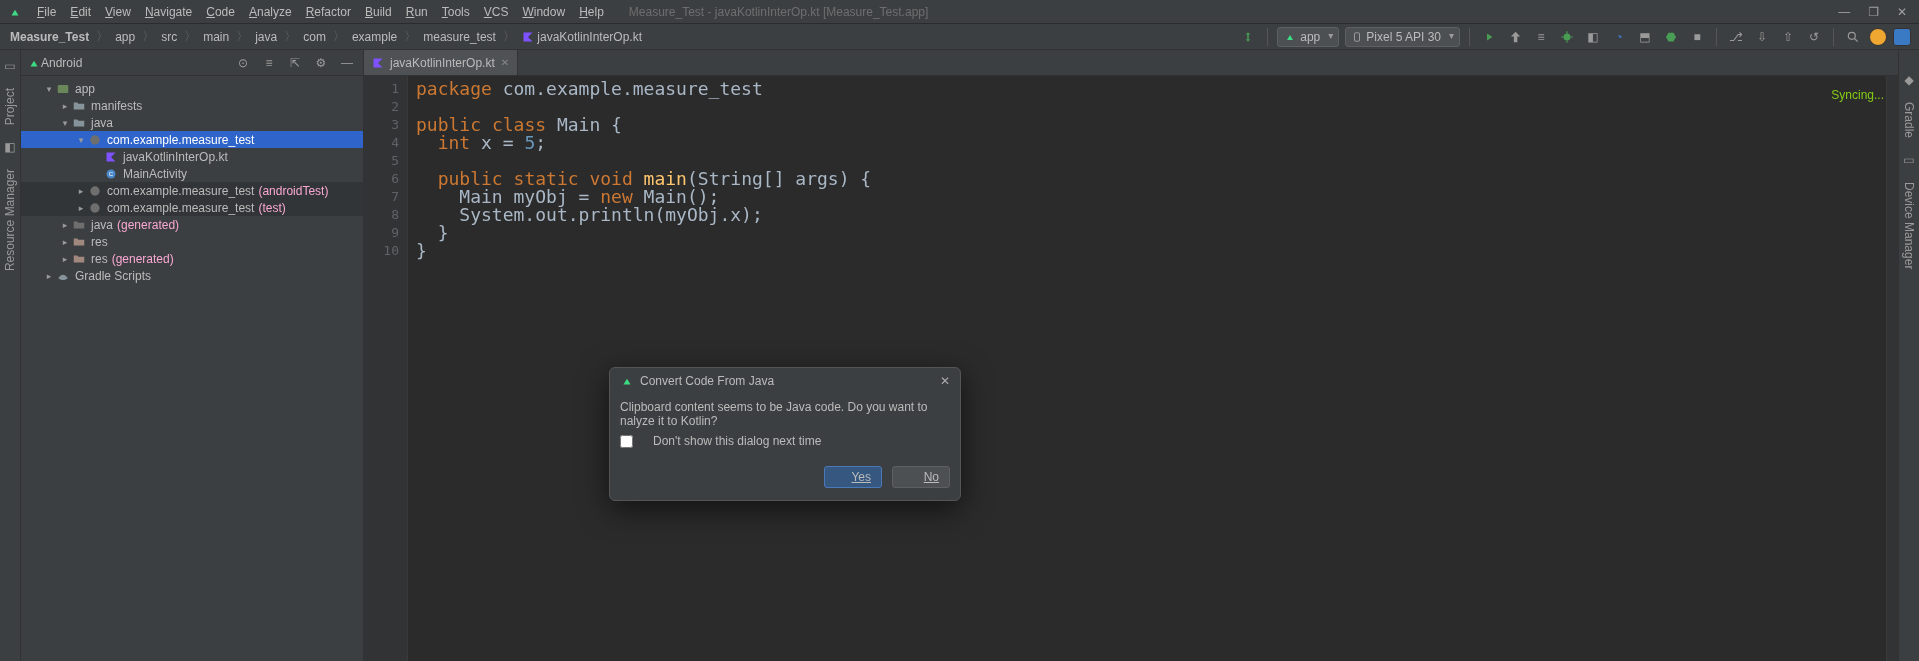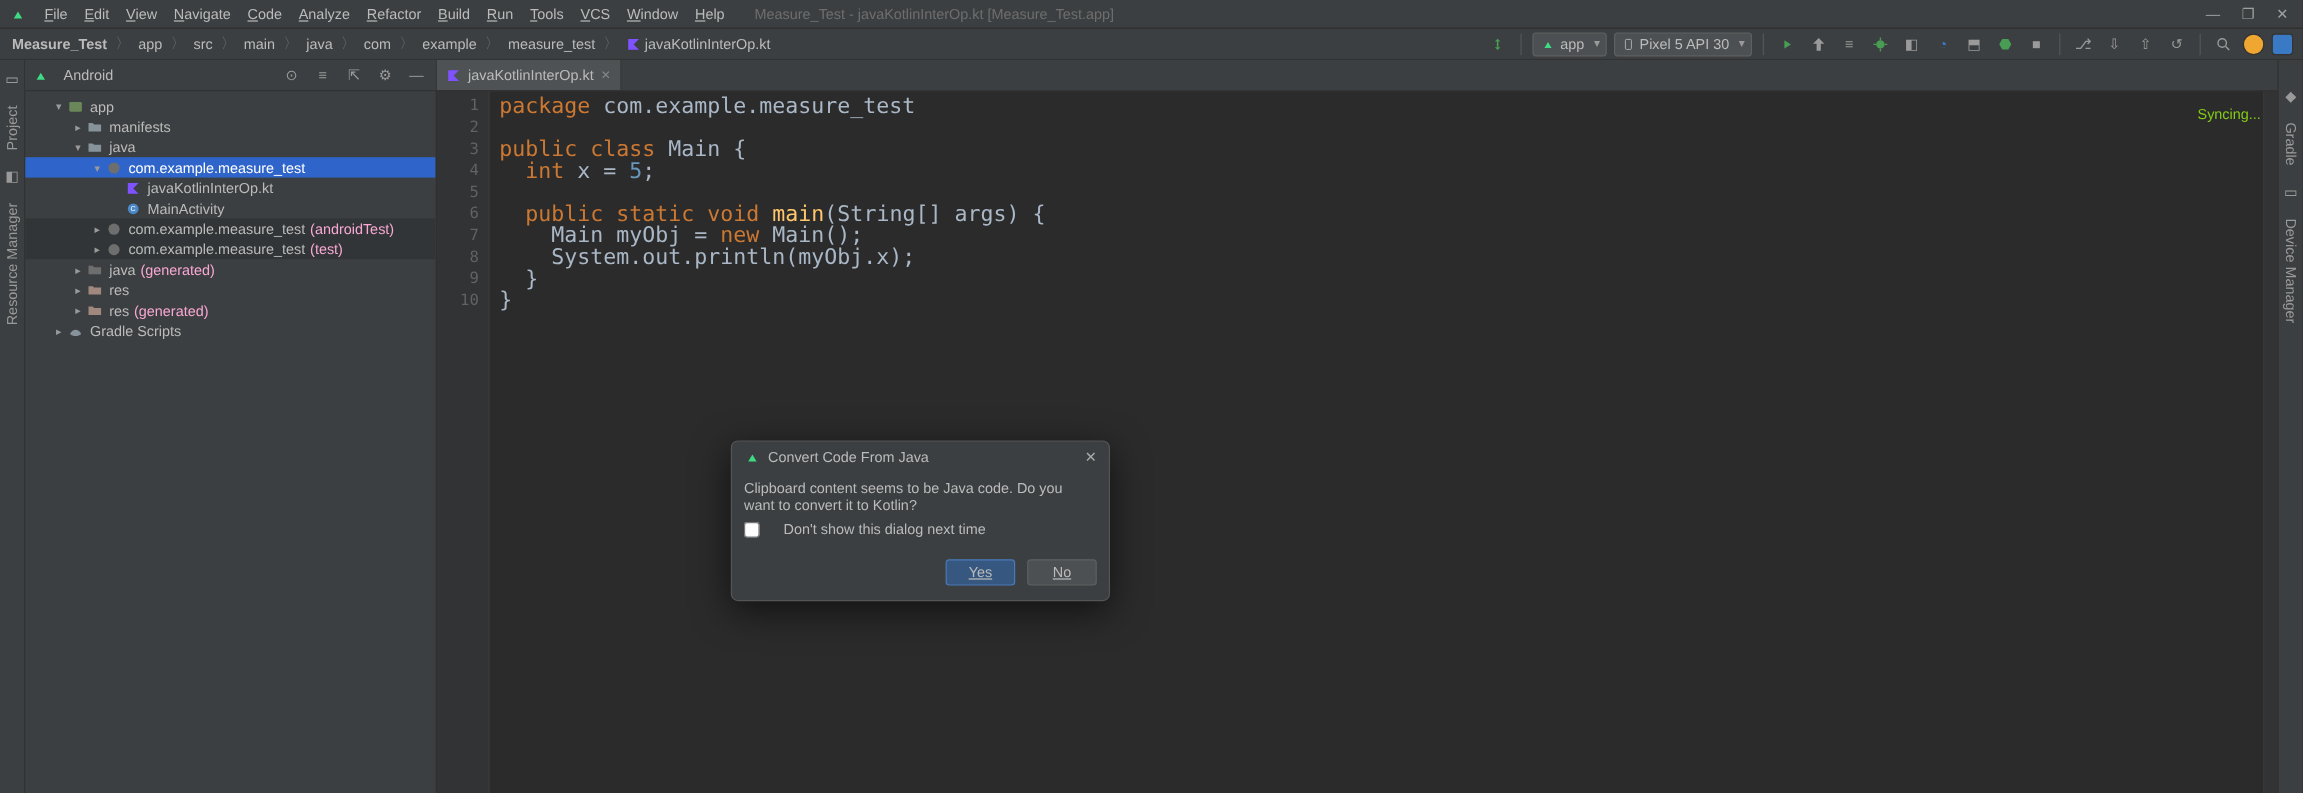--- a/index.html
+++ b/index.html
@@ -138,21 +138,21 @@
   .sidebar-header {
     height: 26px;
     background: #3c3f41;
     border-bottom: 1px solid #323232;
     display: flex;
     align-items: center;
     padding: 0 6px;
   }
   .sidebar-header .title {
     flex: 1;
-    display:flex; align-items:center; gap:12px;
+    display:flex; align-items:center; gap:0;
   }
   .sidebar-header .tool-icons { display:flex; gap:6px; }
   .tree {
     flex: 1;
     overflow: auto;
     padding-top: 4px;
   }
   .tree-row {
     height: 17px;
     display: flex;
@@ -237,21 +237,21 @@
   .sync-badge {
     position:absolute; right:14px; top:12px;
     color:#84cc16;
   }
 
   
   .dialog-backdrop {
     position: absolute;
     left: 609px;
     top: 367px;
-    width: 316px;
+    width: 352px;
     background: #3c3f41;
     border: 1px solid #555;
     border-radius: 6px;
     box-shadow: 0 8px 30px rgba(0,0,0,0.6);
     color: #bbbbbb;
   }
   .dialog-title {
     padding: 6px 10px;
     display: flex; align-items: center; gap: 6px;
     font-weight: 500;
@@ -263,21 +263,21 @@
     padding: 6px 10px 10px;
     font-size: 12px;
   }
   .dialog-body .check { margin-top: 6px; display:flex; align-items:center; gap:20px;}
   .dialog-buttons {
     display: flex; justify-content: flex-end; gap: 10px;
     padding: 8px 10px 12px;
   }
   .dlg-btn {
     min-width: 58px;
-    text-align: center;
+    text-align: right;
     padding: 3px 10px;
     border-radius: 3px;
     border: 1px solid #5e6060;
     background: #4c5052;
   }
   .dlg-btn.primary {
     background: #365880;
     border-color: #4a79b8;
   }
 </style>
@@ -561,21 +561,21 @@
 
 <div class="dialog-backdrop">
   <div class="dialog-title">
     <svg width="14" height="14" viewBox="0 0 24 24">
         <path fill="#3ddc84" d="M6 18l6-10 6 10z"></path>
       </svg>
     <span>Convert Code From Java</span>
     <span class="close">✕</span>
   </div>
   <div class="dialog-body">
-    <div>Clipboard content seems to be Java code. Do you want to convert it to Kotlin?</div>
+    <div>Clipboard content seems to be Java code. Do you want to nalyze it to Kotlin?</div>
     <label class="check">
       <input type="checkbox" style="">
       <span>Don't show this dialog next time</span>
     </label>
   </div>
   <div class="dialog-buttons">
     <div class="dlg-btn primary"><u>Yes</u></div>
     <div class="dlg-btn"><u>No</u></div>
   </div>
 </div>

